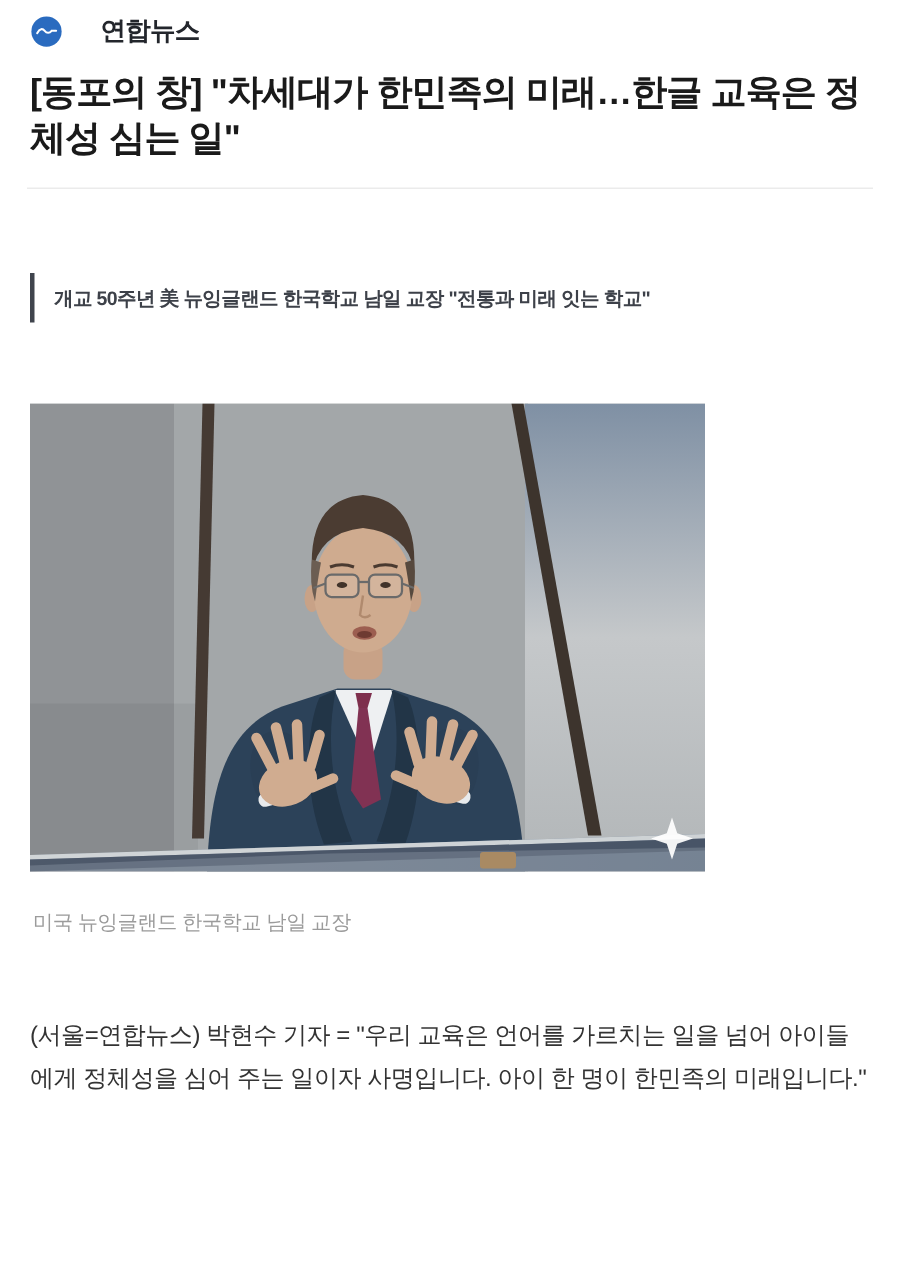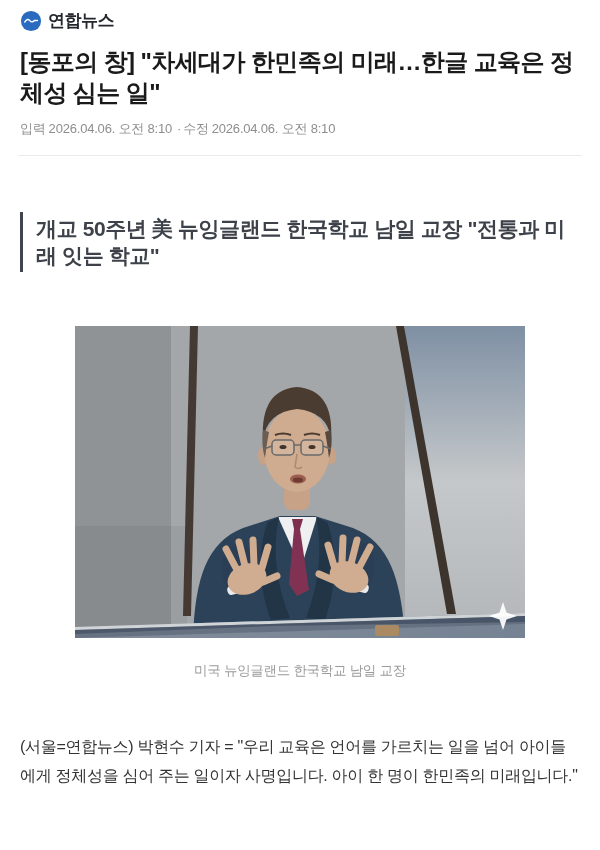--- a/index.html
+++ b/index.html
@@ -6,21 +6,21 @@
   html, body { margin: 0; padding: 0; }
   body {
     width: 600px; height: 850px; overflow: hidden;
     background: #ffffff;
     font-family: "Liberation Sans", sans-serif;
   }
   .page { padding: 0 20px; }
 
   
   .site-header { padding-top: 9px; }
-  .brand { display: flex; align-items: center; gap: 6px; text-decoration: none; cursor: pointer; width: max-content; }
+  .brand { display: flex; align-items: center; gap: 25px; text-decoration: none; cursor: pointer; width: max-content; }
   .logo-circle { width: 22px; height: 22px; display: block; }
   .brand-name { font-size: 17px; font-weight: bold; color: #23262c; letter-spacing: -0.5px; }
 
   
   .headline {
     margin: 14px 0 0; font-size: 24px; line-height: 31px;
     font-weight: 800; color: #1a1a1a; letter-spacing: -0.6px;
   }
 
   
@@ -29,26 +29,26 @@
   .meta .sep { margin: 0 2px; }
 
   .divider { border: none; border-top: 1px solid #ebebeb; margin: 17px -2px 0; }
 
   
   .summary {
     margin: 56px 0 0; padding: 3px 0 3px 13px;
     border-left: 3px solid #40444d;
   }
   .summary p {
-    margin: 0; font-size: 21px; font-weight: bold; color: #3d4149;
+    margin: 0; font-size: 13px; font-weight: bold; color: #3d4149;
     line-height: 27px; letter-spacing: -0.4px;
   }
 
   
-  .figure { margin: 54px 0 0; text-align: center; }
+  .figure { margin: 54px 0 0; }
   .photo { width: 450px; height: 312px; display: inline-block; cursor: pointer; line-height: 0; }
   .photo svg { width: 100%; height: 100%; display: block; }
   .figcaption { margin-top: 18px; font-size: 13.5px; color: #9b9b9b; line-height: 22px; letter-spacing: -0.3px; padding: 0 2px; }
   .cap-title { }
   .cap-body { }
 
   
   .body-text {
     margin: 50px 0 0; font-size: 16px; line-height: 29px;
     color: #333333; letter-spacing: -0.3px;
@@ -66,23 +66,20 @@
           <circle cx="12" cy="12" r="11" fill="#2a6bbf"></circle>
           <path d="M5.2 13.2 C7.2 9.6 9.2 9.7 10.7 11.6 C12.2 13.5 14.2 13.4 15.7 11.5 L19 11.5" stroke="#ffffff" stroke-width="1.5" fill="none" stroke-linecap="round"></path>
         </svg>
       </span>
       <span class="brand-name">연합뉴스</span>
     </a>
   </header>
 
   <h1 class="headline">[동포의 창] "차세대가 한민족의 미래…한글 교육은 정체성 심는 일"</h1>
 
-  <div class="meta">
-    <span>입력</span><span>2026.04.06. 오전 8:10</span><span class="sep">·</span><span>수정</span><span>2026.04.06. 오전 8:10</span>
-  </div>
 
   <hr class="divider">
 
   <blockquote class="summary">
     <p>개교 50주년 美 뉴잉글랜드 한국학교 남일 교장 "전통과 미래 잇는 학교"</p>
   </blockquote>
 
   <figure class="figure" style="margin-left:0;margin-right:0;">
     <div class="photo">
       <svg viewBox="0 0 450 312" preserveAspectRatio="none">

